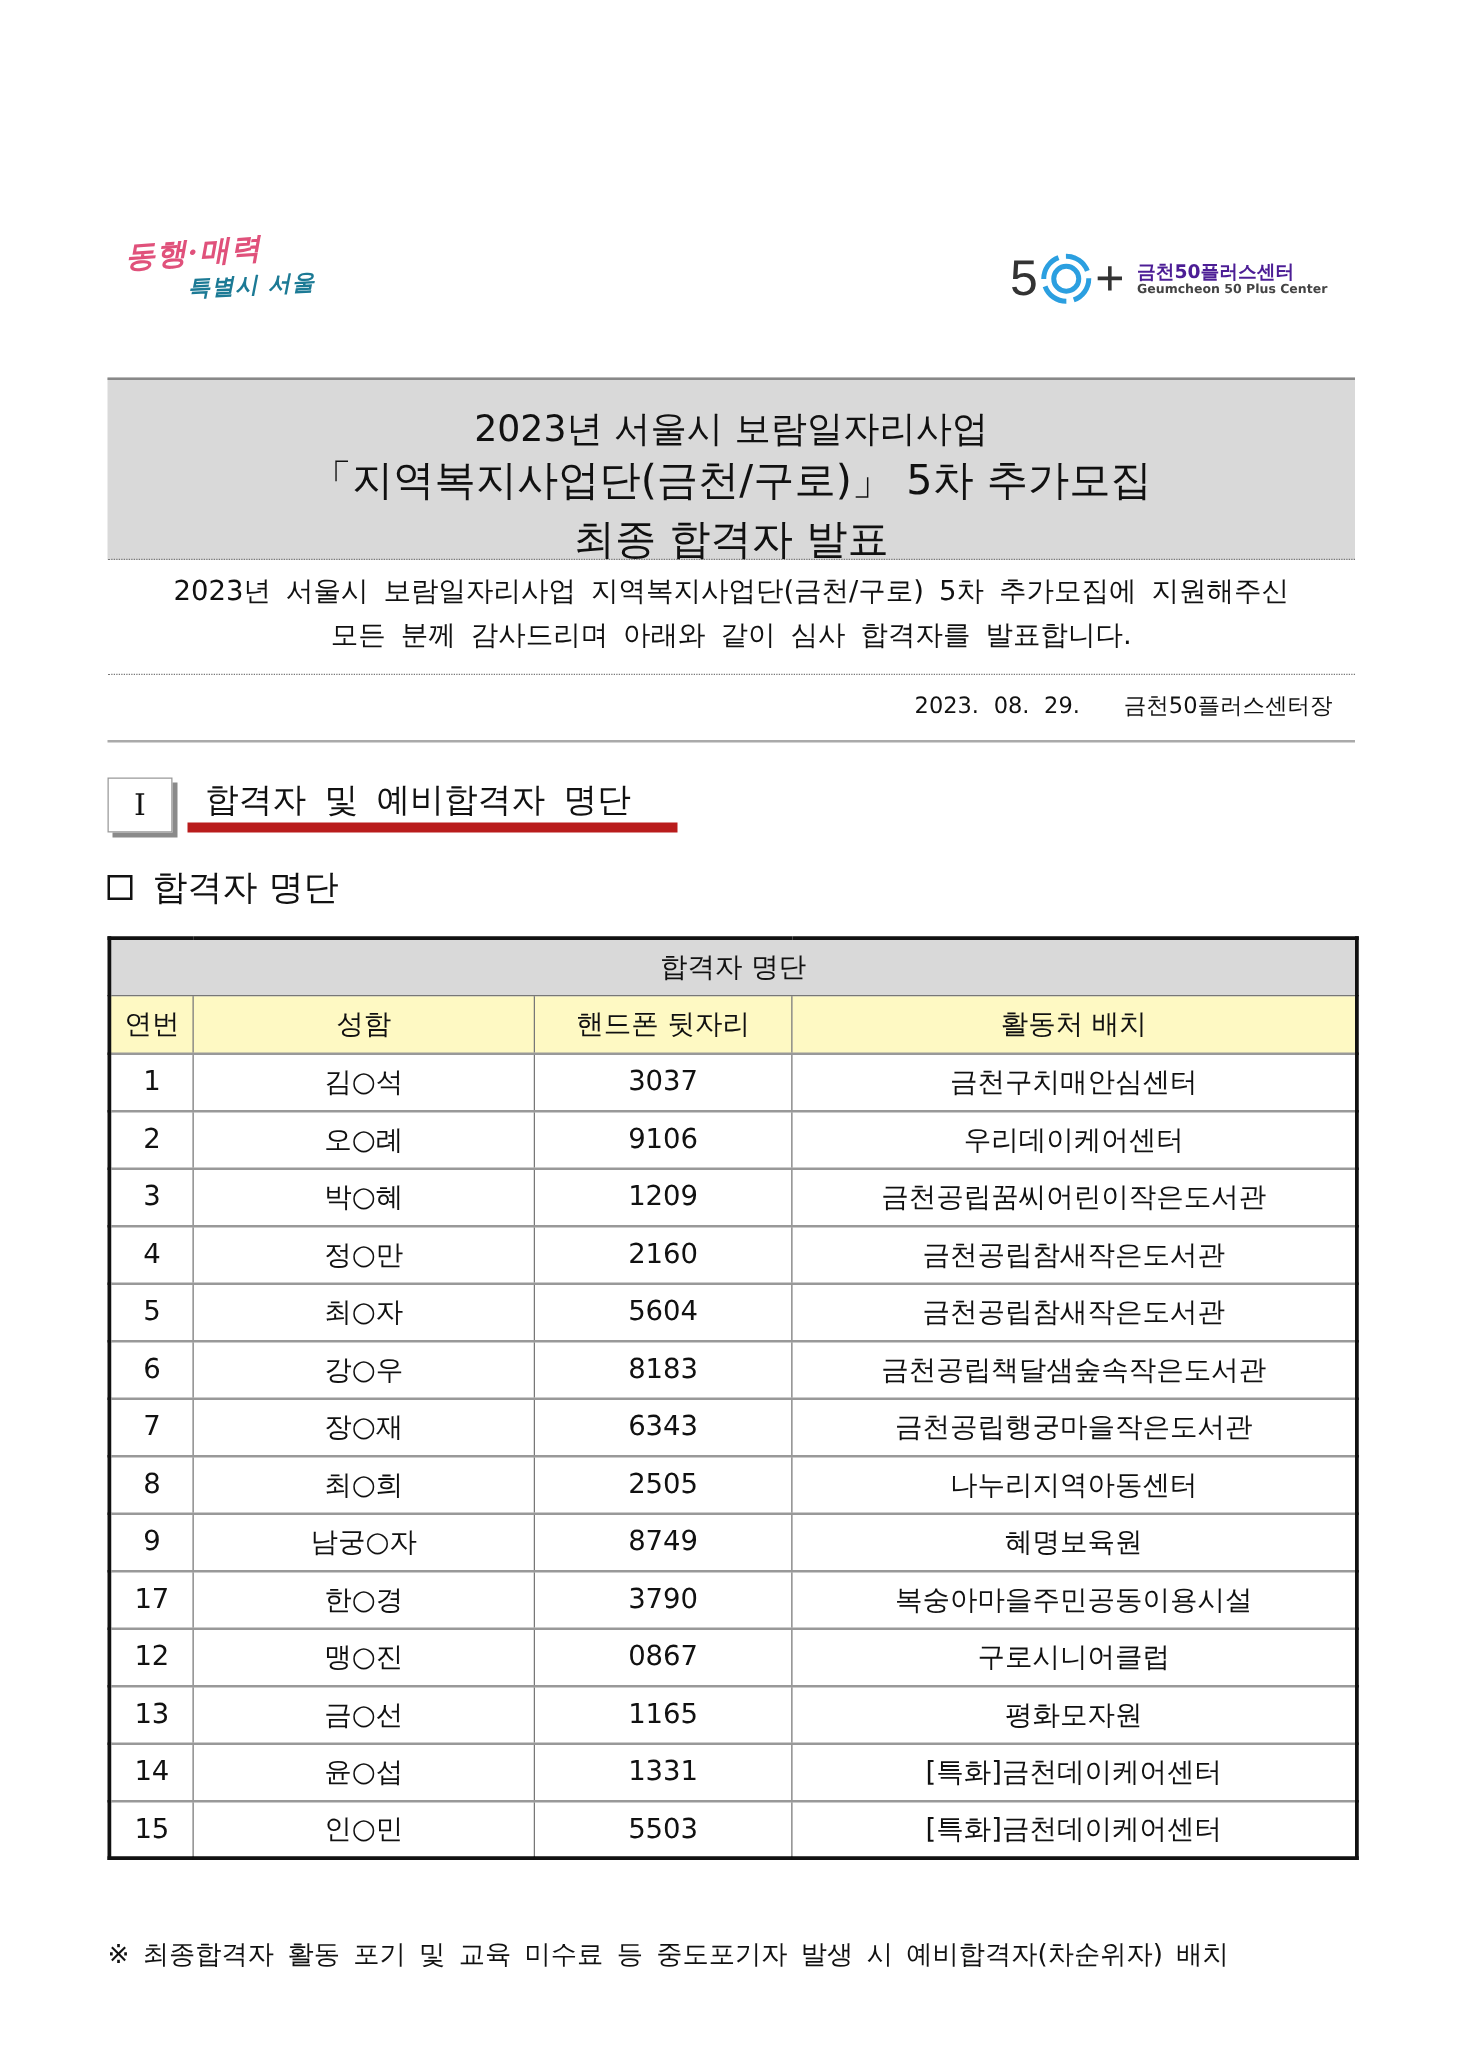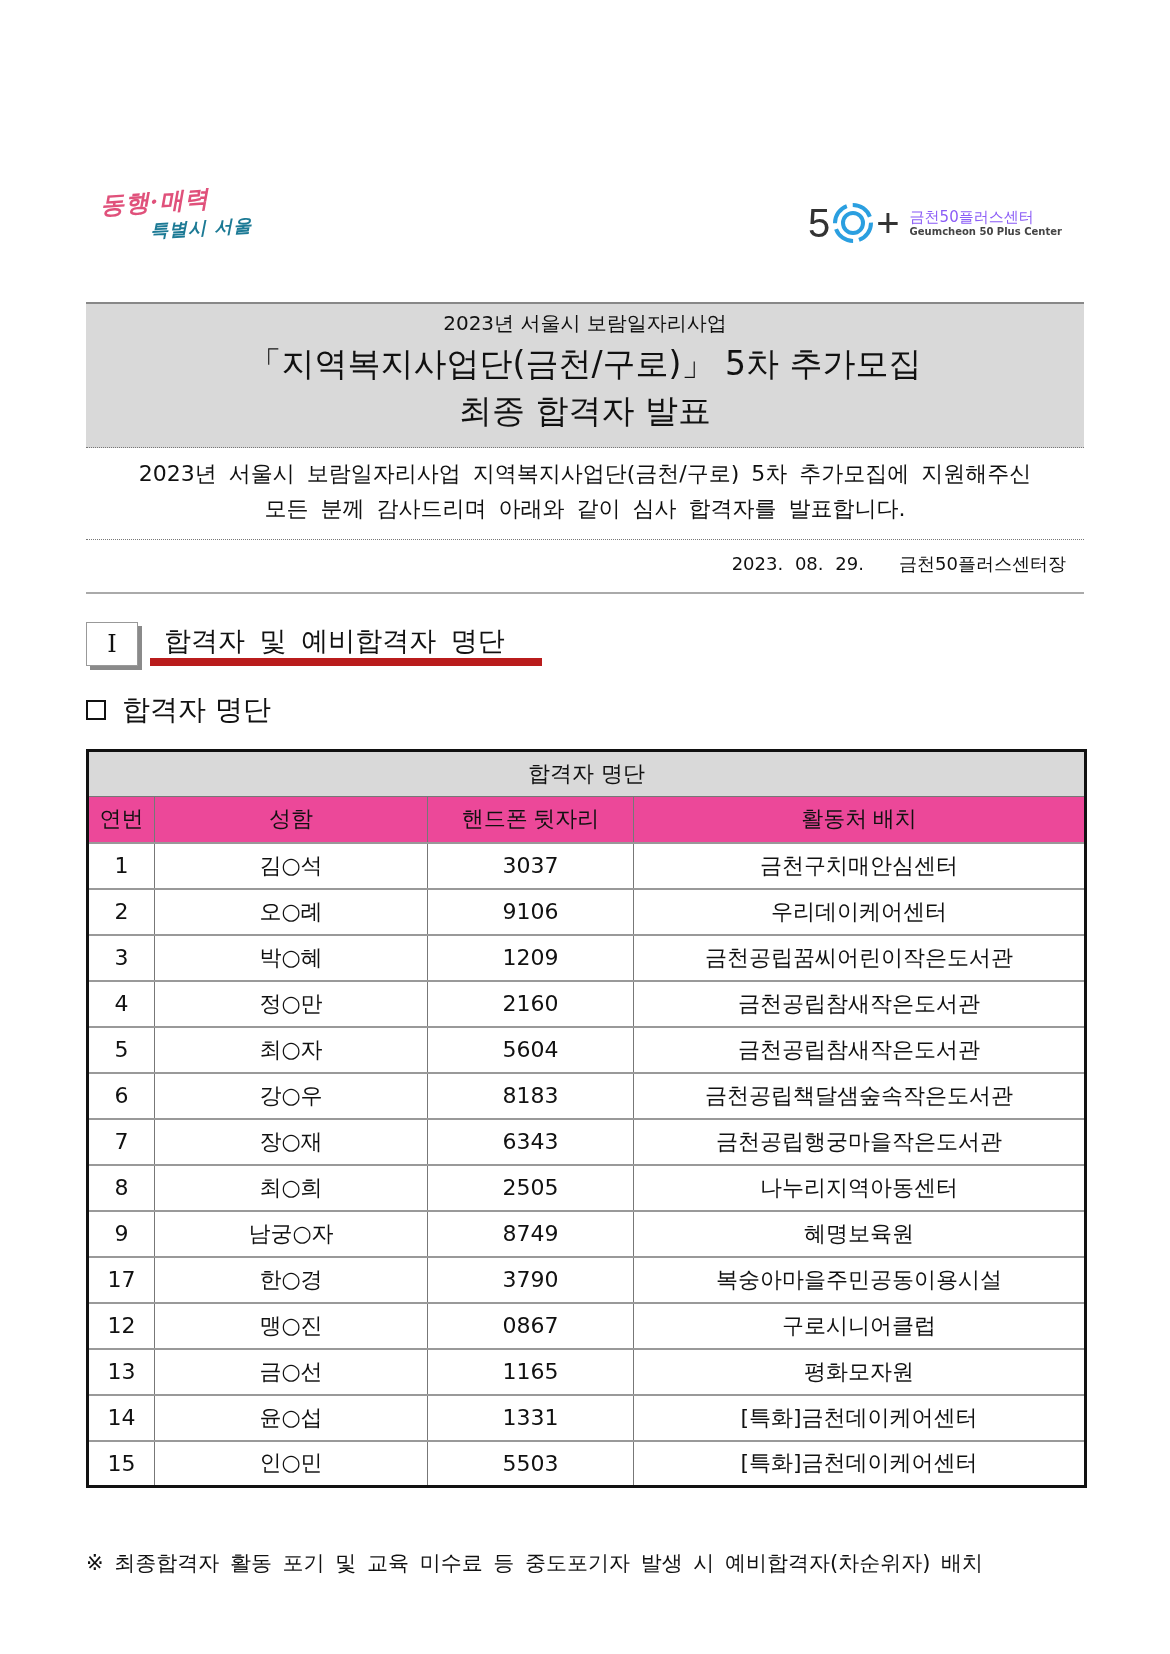--- a/index.html
+++ b/index.html
@@ -8,44 +8,44 @@
 
   .logo-seoul { position: absolute; left: 100px; top: 186px; width: 160px; height: 64px; }
   .logo-seoul .l1 { position: absolute; left: 0; top: 0; font-family: "DejaVu Serif", serif; font-style: italic; font-weight: bold; font-size: 24px; color: #e0517b; letter-spacing: 1px; transform: rotate(-4deg); }
   .logo-seoul .l2 { position: absolute; left: 50px; top: 30px; font-family: "DejaVu Serif", serif; font-style: italic; font-weight: bold; font-size: 18px; color: #1c7a95; letter-spacing: 1px; transform: rotate(-3deg); }
 
   .logo-50 { position: absolute; left: 808px; top: 198px; height: 50px; display: flex; align-items: center; }
   .logo-50 .five { font-family: "Liberation Sans", sans-serif; font-size: 40px; color: #333; line-height: 1; }
   .logo-50 .ring { width: 42px; height: 42px; margin: 0 2px; }
   .logo-50 .plus { font-family: "Liberation Sans", sans-serif; font-size: 40px; color: #333; line-height: 1; margin-right: 10px; }
   .logo-50 .txt { display: flex; flex-direction: column; }
-  .logo-50 .ko { font-size: 15px; font-weight: normal; color: #8b5cf6; line-height: 1.2; }
+  .logo-50 .ko { font-size: 15px; font-weight: bold; color: #4c1d95; line-height: 1.2; }
   .logo-50 .en { font-size: 10px; font-weight: bold; color: #444; line-height: 1.2; }
 
   .title-box { position: absolute; left: 86px; top: 302px; width: 998px; height: 146px; background: #d9d9d9; border-top: 2px solid #888; border-bottom: 1px dotted #777; text-align: center; }
-  .title-box .t1 { font-size: 20px; margin-top: 2px; line-height: 34px; }
+  .title-box .t1 { font-size: 29px; margin-top: 22px; line-height: 34px; }
   .title-box .t2 { font-size: 33px; line-height: 48px; }
   .title-box .t3 { font-size: 33px; line-height: 46px; }
 
   .intro { position: absolute; left: 86px; top: 456px; width: 998px; text-align: center; font-size: 22px; line-height: 35px; word-spacing: 5px; }
   .rule-dotted { position: absolute; left: 86px; top: 539px; width: 998px; border-top: 1px dotted #777; }
   .signature { position: absolute; right: 104px; top: 552px; font-size: 18px; word-spacing: 6px; }
   .rule-solid { position: absolute; left: 86px; top: 592px; width: 998px; border-top: 2px solid #aaa; }
 
   .section-num { position: absolute; left: 86px; top: 622px; width: 52px; height: 44px; border: 1px solid #999; box-shadow: 4px 4px 0 #8a8a8a; font-family: "DejaVu Serif", serif; font-size: 24px; text-align: center; line-height: 42px; background: #fff; }
   .section-title { position: absolute; left: 150px; top: 620px; width: 392px; height: 46px; border-bottom: 8px solid #b91c1c; font-size: 27px; line-height: 42px; padding-left: 14px; word-spacing: 6px; }
 
   .sub-heading { position: absolute; left: 86px; top: 690px; font-size: 28px; line-height: 40px; display: flex; align-items: center; }
   .sub-heading .box-icon { width: 20px; height: 20px; border: 2px solid #111; margin-right: 16px; display: inline-block; }
 
   .table-wrap { position: absolute; left: 86px; top: 749px; width: 1001px; }
   table { width: 100%; border-collapse: collapse; border: 3px solid #111; table-layout: fixed; }
   th, td { border: 1px solid #777; text-align: center; font-weight: normal; font-size: 22px; height: 46px; padding: 0; }
   tr.caption th { background: #d9d9d9; height: 46px; border-bottom: 1px solid #777; }
-  tr.head th { background: #ec4899; font-family: Liberation Serif, serif; }
+  tr.head th { background: #fef9c3; }
   tbody tr { border-top: 2px solid #999; }
   col.c1 { width: 67px; } col.c2 { width: 273px; } col.c3 { width: 206px; } col.c4 { width: auto; }
 
   .footnote { position: absolute; left: 86px; top: 1533px; font-size: 21px; word-spacing: 4px; margin-top: 16px; }
 </style>
 </head>
 <body>
 
 <div class="logo-seoul">
   <span class="l1">동행·매력</span>

